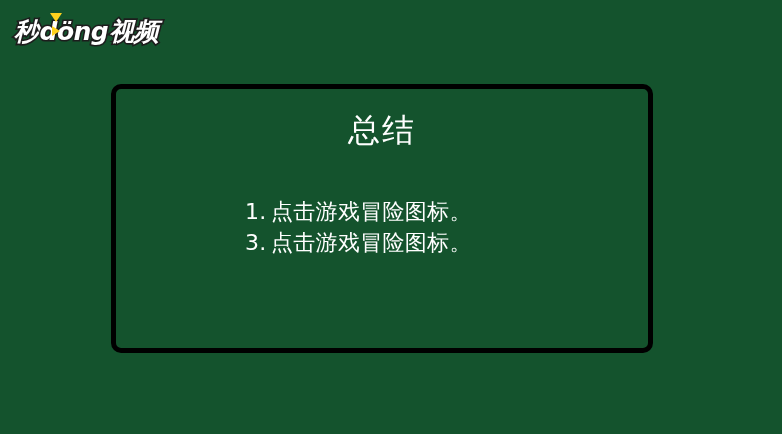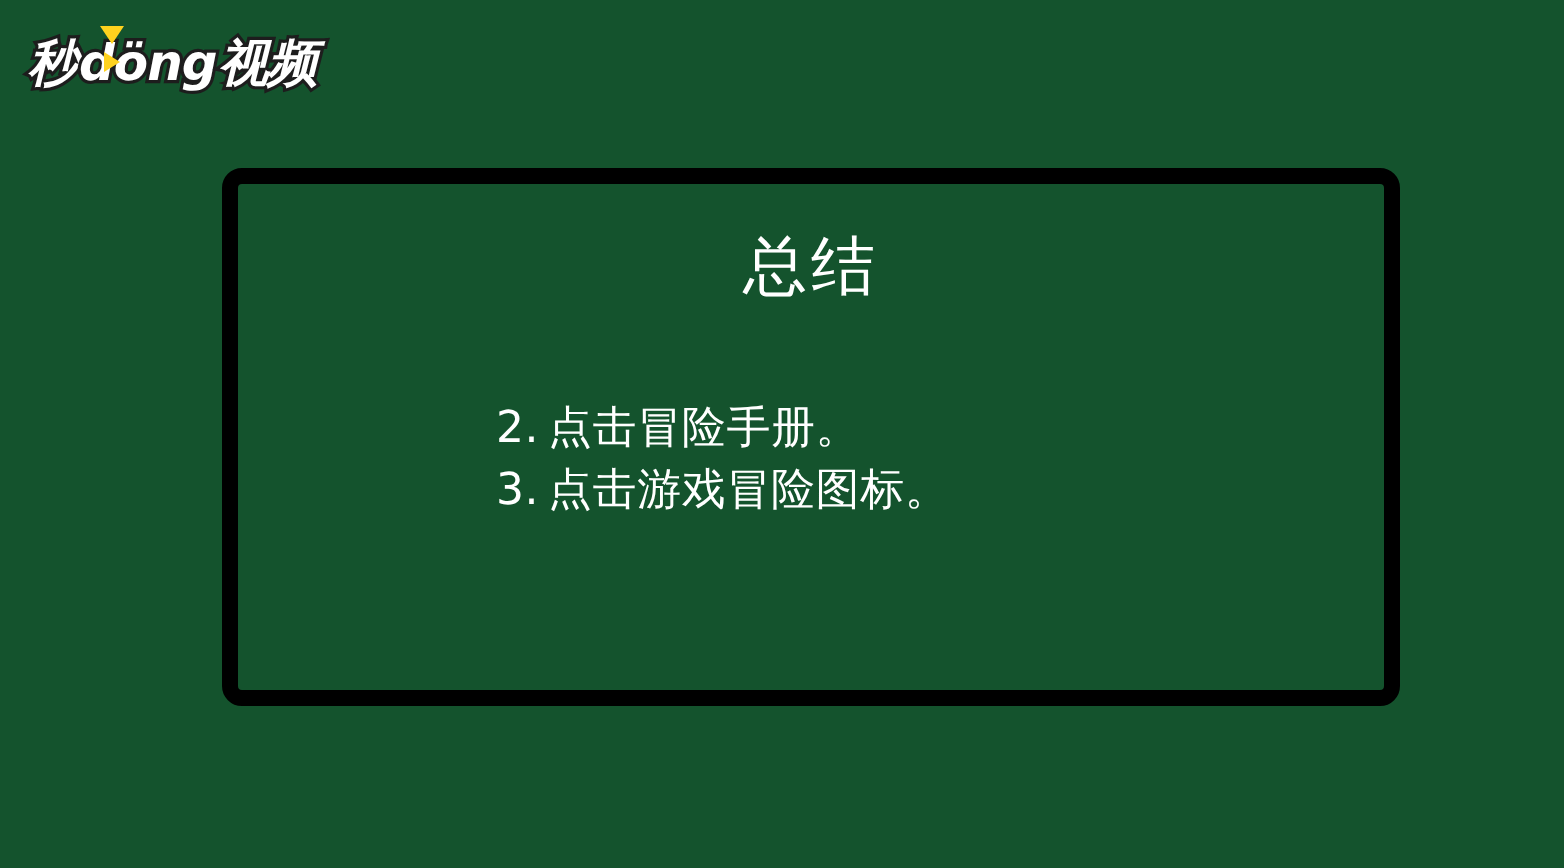--- a/index.html
+++ b/index.html
@@ -73,24 +73,24 @@
     border-right: 6px solid transparent;
     border-top: 9px solid #ffd21e;
     z-index: 3;
   }
 
   
   #card {
     position: absolute;
     left: 111px;
     top: 84px;
-    width: 589px;
+    width: 542px;
     height: 269px;
     box-sizing: border-box;
-    border: 8px solid #000000;
+    border: 5px solid #000000;
     border-radius: 10px;
     background: transparent;
   }
 
   #card-title {
     position: absolute;
     left: 0;
     right: 0;
     top: 22px;
     text-align: center;
@@ -131,21 +131,21 @@
       <span class="logo-seg">秒</span><span class="logo-mid"><span>döng</span><span class="logo-spark"></span><span class="logo-play"></span></span><span class="logo-seg">视频</span>
     </span>
   </div>
 
   <div id="card">
 
     <div id="card-title">总结</div>
 
     <ul id="steps">
       <li>
-        <span class="step-num">2.</span><span>点击冒险手册。</span>
+        <span class="step-num">1.</span><span>点击游戏冒险图标。</span>
       </li>
       <li>
         <span class="step-num">3.</span><span>点击游戏冒险图标。</span>
       </li>
     </ul>
 
   </div>
 
 </div>
 

